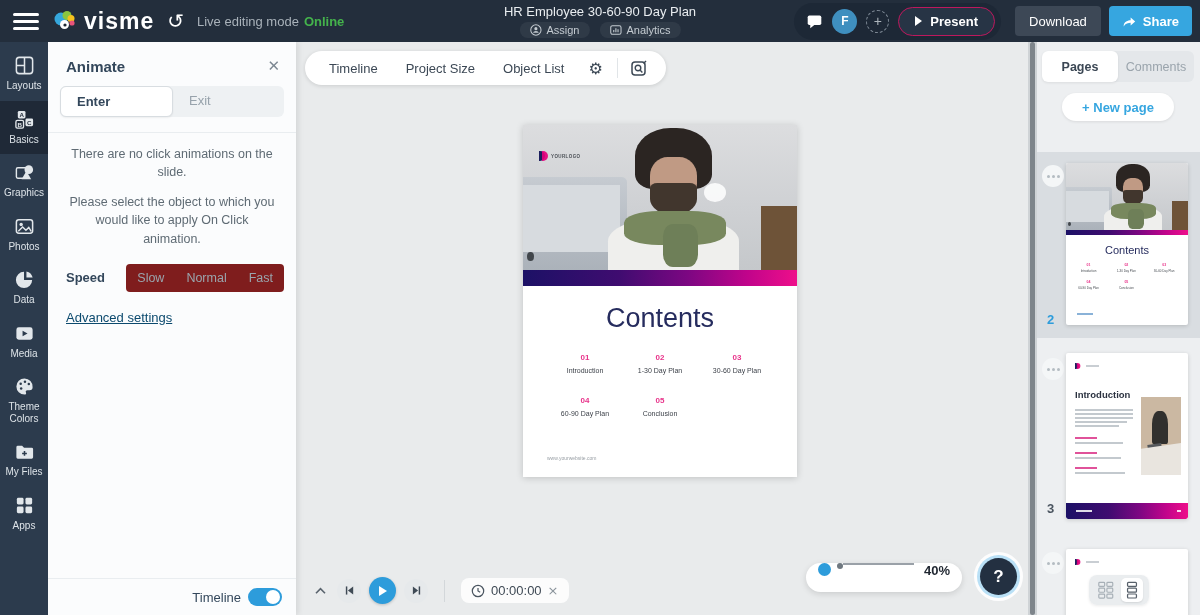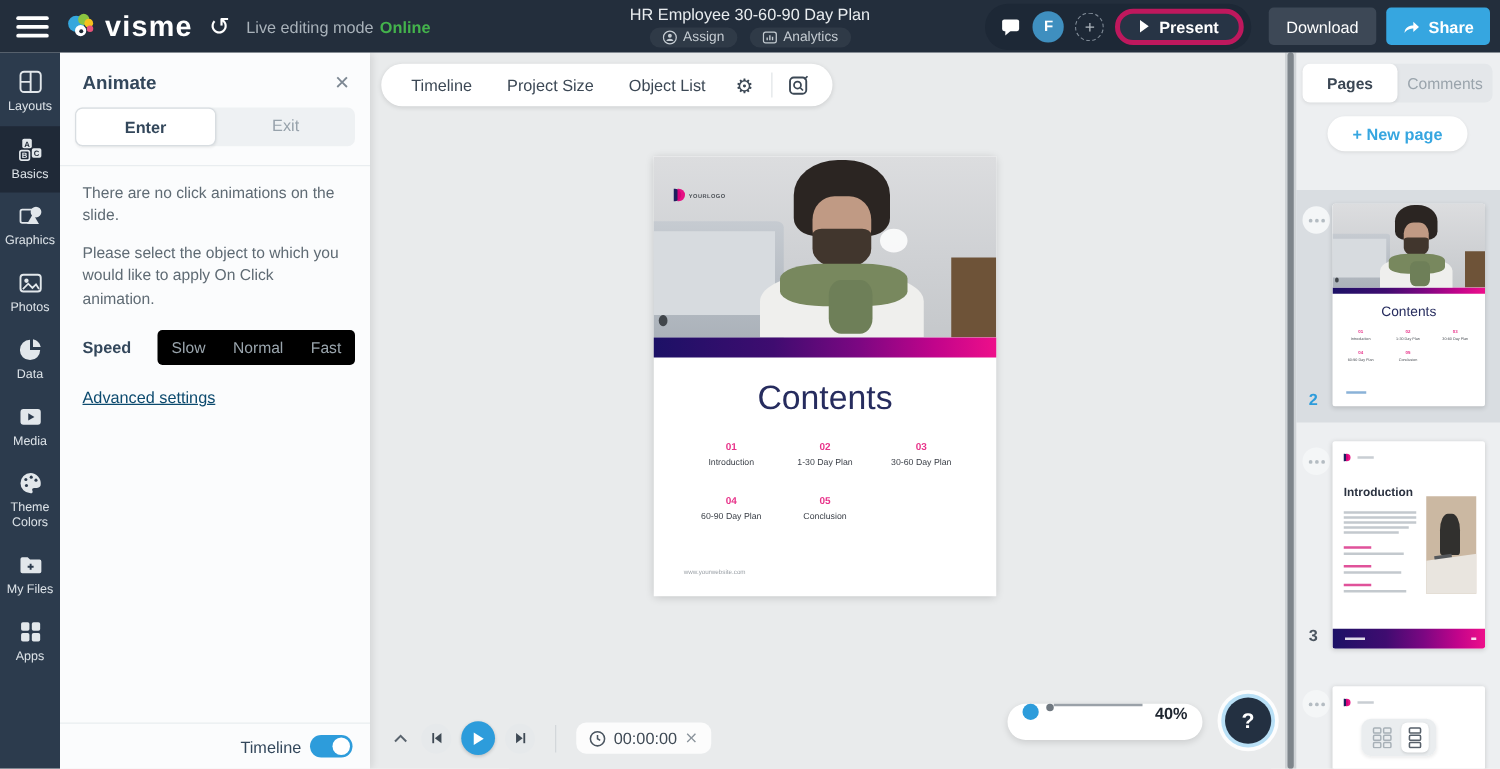--- a/index.html
+++ b/index.html
@@ -17,45 +17,45 @@
   .mode { font-size:13px; color:#a9b2ba; }
   .mode b { color:#44b34c; margin-left:5px;margin-top:40px; }
   .tb-center { position:absolute; left:50%; transform:translateX(-50%); top:4px; text-align:center; }
   .doc-title { font-size:13px; color:#e9edf0; white-space:nowrap; }
   .tb-sub { margin-top:3px; display:flex; justify-content:center; gap:10px; }
   .tb-pill { display:flex; align-items:center; gap:5px; background:rgba(255,255,255,0.06); border-radius:10px; padding:2px 10px; font-size:11px; color:#c4cbd1; cursor:pointer; }
   .tb-right { position:absolute; right:8px; top:0; height:42px; display:flex; align-items:center; }
   .tb-group { display:flex; align-items:center; gap:9px; background:#1d2836; border-radius:19px; padding:4px 6px 4px 12px; }
   .avatar { width:25px; height:25px; border-radius:50%; background:#3f8fbf; color:#fff; font-size:12px; font-weight:bold; display:flex; align-items:center; justify-content:center; cursor:pointer; }
   .add-collab { width:23px; height:23px; border-radius:50%; border:1px dashed #7d8894; color:#aeb6bd; font-size:14px; display:flex; align-items:center; justify-content:center; cursor:pointer; }
-  .present-btn { height:29px; border-radius:15px; background:#273445; border:4px solid #be185d; color:#fff; font-size:13px; font-weight:bold; display:flex; align-items:center; gap:8px; padding:0 16px; cursor:pointer; }
+  .present-btn { height:29px; border-radius:15px; background:#273445; border:1px solid #be185d; color:#fff; font-size:13px; font-weight:bold; display:flex; align-items:center; gap:8px; padding:0 16px; cursor:pointer; }
   .play-tri { width:0; height:0; border-left:7px solid #fff; border-top:5px solid transparent; border-bottom:5px solid transparent; }
   .download-btn { height:30px; border-radius:4px; background:#3d4856; color:#fff; font-size:13px; display:flex; align-items:center; padding:0 14px; margin-left:14px; cursor:pointer; }
   .share-btn { height:30px; border-radius:4px; background:#36a6e0; color:#fff; font-size:13px; font-weight:bold; display:flex; align-items:center; gap:7px; padding:0 13px; margin-left:8px; cursor:pointer; }
 
   
   .rail { position:absolute; left:0; top:42px; bottom:0; width:48px; background:#2c3b4d; z-index:20; display:flex; flex-direction:column; padding-top:5px; }
   .rail-item { display:flex; flex-direction:column; align-items:center; gap:4px; padding:8px 0 9px; color:#dde3e8; font-size:10px; text-align:center; line-height:1.15; cursor:pointer; }
   .rail-item.active { background:#1f2937; }
   .rail-item svg { width:21px; height:21px; }
 
   
   .animate-panel { position:absolute; left:48px; top:42px; bottom:0; width:248px; background:#fbfcfd; box-shadow:2px 0 6px rgba(0,0,0,0.10); z-index:15; }
   .ap-header { display:flex; justify-content:space-between; align-items:center; padding:15px 16px 11px 18px; }
   .ap-title { font-size:15px; font-weight:bold; color:#33475b; }
   .ap-close { font-size:15px; color:#7d8893; cursor:pointer; font-family:"DejaVu Sans",sans-serif; }
   .ap-tabs { margin:0 12px; display:flex; background:#eef1f3; border-radius:6px; }
-  .ap-tab { flex:1; text-align:center; padding:7px 0; font-size:13px; border-radius:6px; color:#97a2ab; cursor:pointer; }
+  .ap-tab { flex:1; padding:7px 16px; font-size:13px; border-radius:6px; color:#97a2ab; cursor:pointer; }
   .ap-tab.active { background:#fff; border:1px solid #d8dde1; font-weight:bold; color:#33475b; box-shadow:0 1px 2px rgba(0,0,0,0.06); }
   .ap-div { height:1px; background:#e9edf0; margin-top:15px; }
   .ap-section-title { padding:15px 18px 6px; font-size:13.5px; font-weight:bold; color:#33475b; }
-  .ap-msg { padding:0 18px; font-size:12.5px; color:#5f6b74; line-height:1.45; margin-top:12px; }
+  .ap-msg { padding:0 18px; font-size:12.5px; color:#5f6b74; line-height:1.45; margin-top:12px;text-align:center; }
   .speed-row { display:flex; align-items:center; justify-content:space-between; margin:16px 12px 0 18px; }
   .speed-label { font-size:13px; font-weight:bold; color:#33475b; }
-  .speed-seg { display:flex; background:#000000; border-radius:4px; }
+  .speed-seg { display:flex; background:#7f1d1d; border-radius:4px; }
   .speed-opt { padding:7px 11px; font-size:12.5px; color:#9aa5ad; cursor:pointer; }
   .advanced { margin:18px 18px 0; display:inline-block; font-size:13px; color:#0c4a6e; text-decoration:underline; cursor:pointer; }
   .ap-footer { position:absolute; bottom:0; left:0; right:0; height:37px; border-top:1px solid #e9edf0; background:#fbfcfd; display:flex; align-items:center; justify-content:flex-end; gap:7px; padding:0 14px; }
   .ap-footer-label { font-size:13px; color:#33475b; }
   .toggle { width:34px; height:18px; border-radius:9px; background:#2d9cdb; position:relative; cursor:pointer; }
   .toggle::after { content:""; position:absolute; right:2px; top:2px; width:14px; height:14px; border-radius:50%; background:#fff; }
 
   
   .canvas { position:absolute; left:296px; top:42px; width:732px; bottom:0; background:#e9ebec; }
   .canvas-toolbar { position:absolute; left:9px; top:9px; height:34px; display:flex; align-items:center; background:#fff; border-radius:17px; box-shadow:0 1px 4px rgba(0,0,0,0.13); padding:0 10px; }

